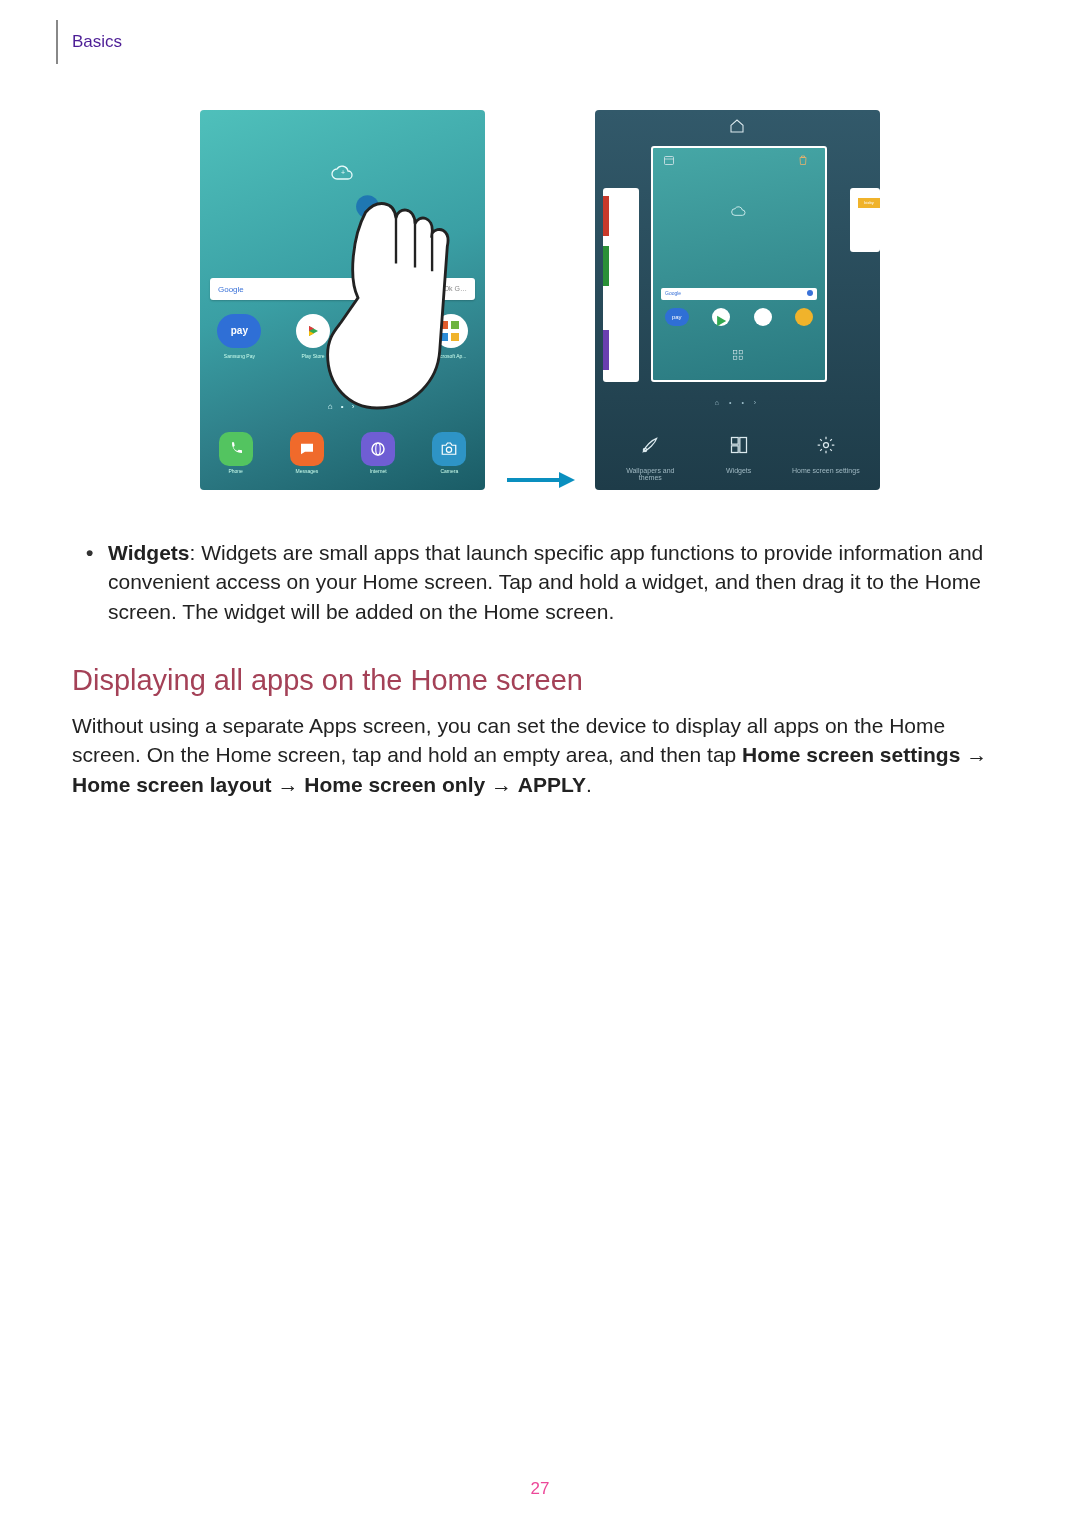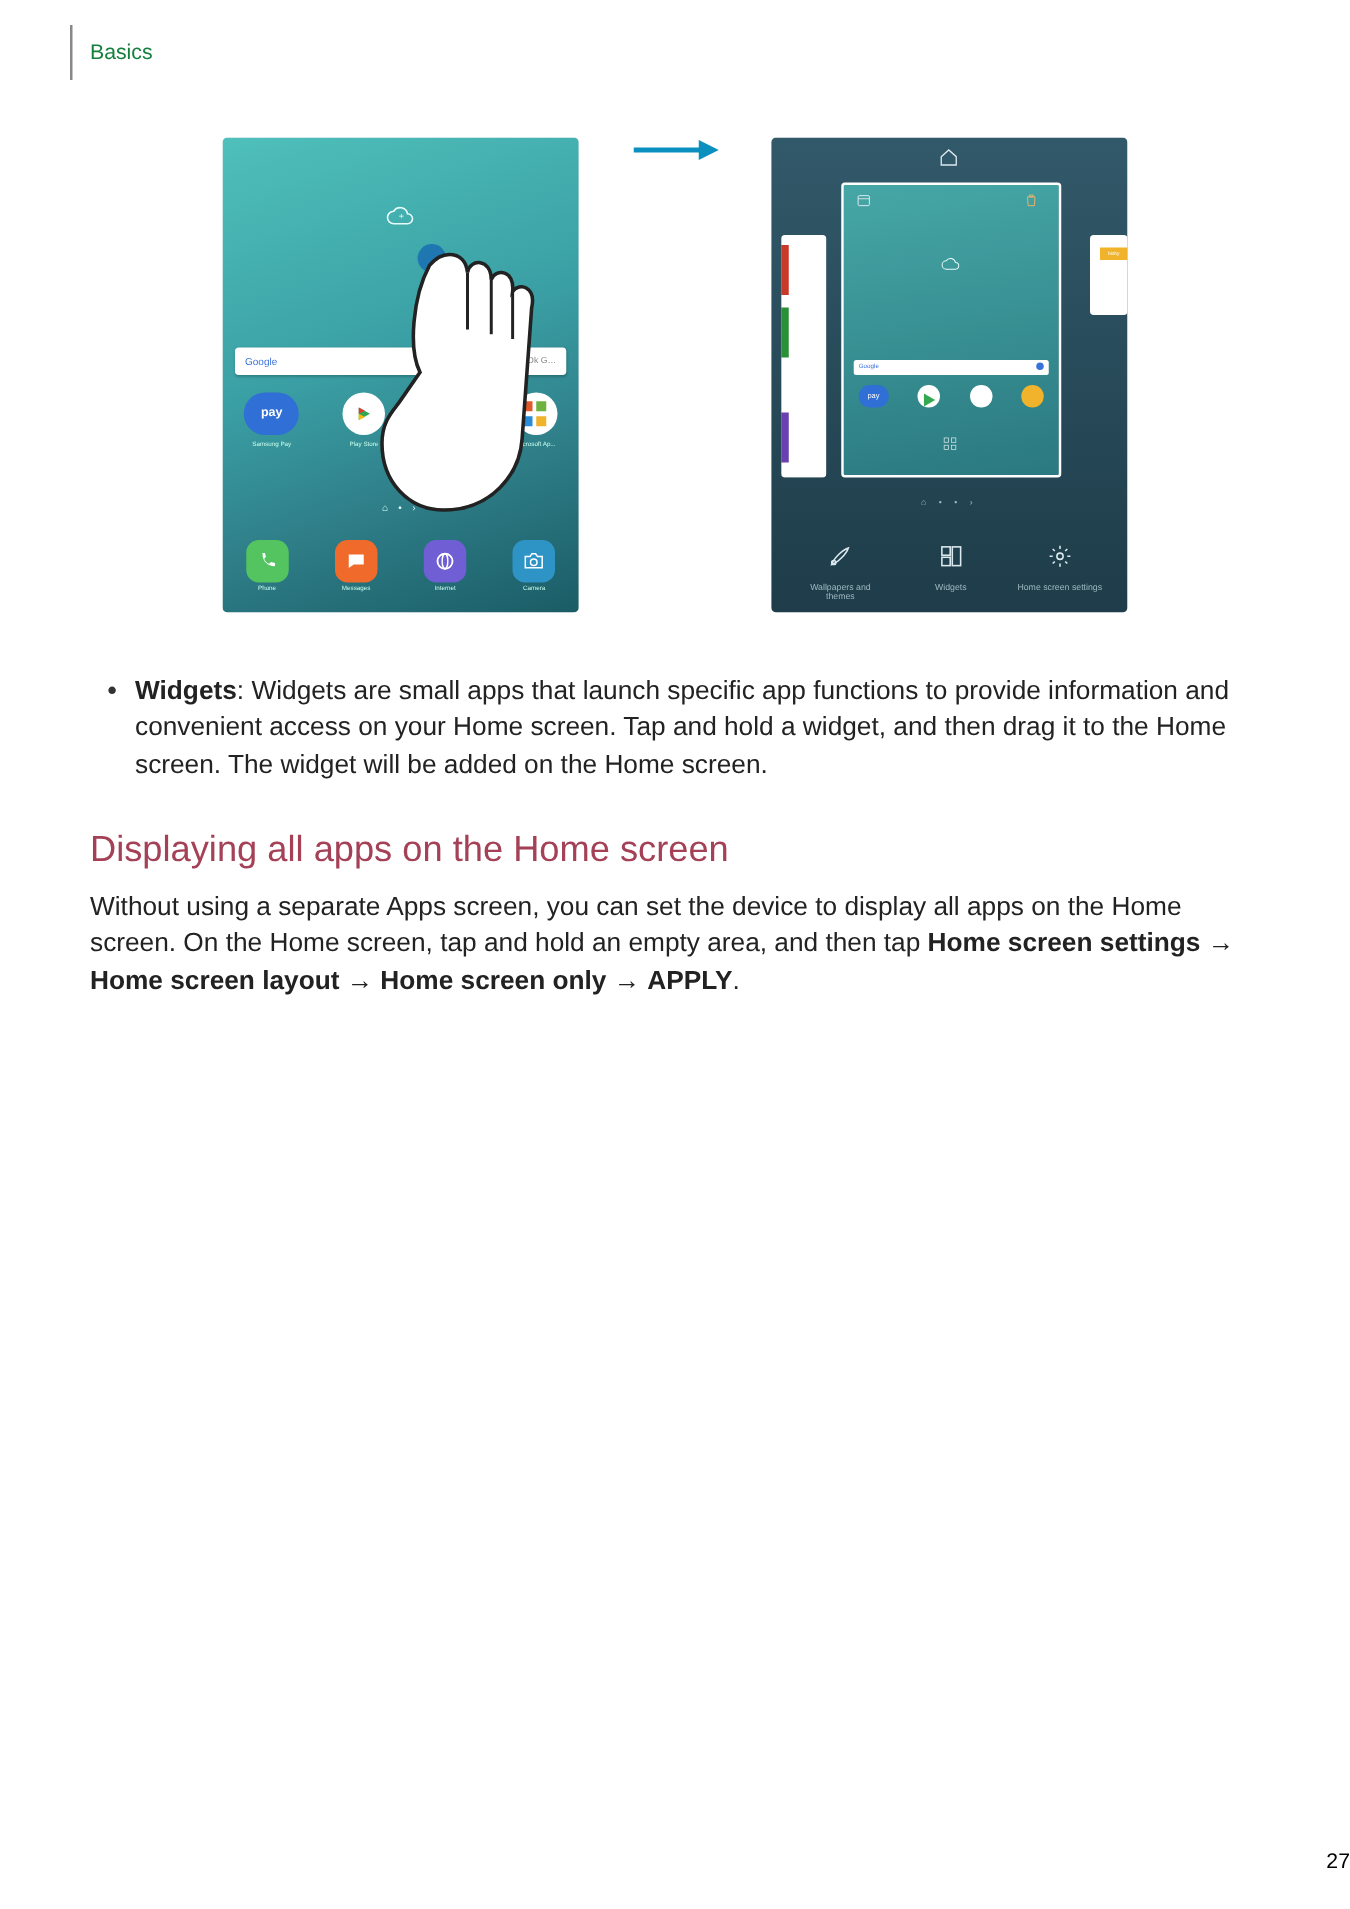--- a/index.html
+++ b/index.html
@@ -1,18 +1,18 @@
 <!DOCTYPE html>
 <html><head>
 <meta charset="utf-8">
 <style>
   html,body{margin:0;padding:0;background:#fff;font-family:"Segoe UI",Arial,Helvetica,sans-serif;color:#222;font-size:21px;line-height:1.4}
   .page{width:1080px;min-height:1527px;margin:0 auto;position:relative;box-sizing:border-box;padding:30px 72px 40px 72px}
-  .section-tab{position:absolute;left:56px;top:20px;border-left:2px solid #888;padding:10px 12px 10px 14px;color:#15803d;font-size:17px}
-  .figure-row{display:flex;justify-content:center;align-items:flex-start;gap:42px;margin:80px 0 48px}
+  .section-tab{position:absolute;left:56px;top:20px;border-left:2px solid #888;padding:10px 12px 10px 14px;color:#4c1d95;font-size:17px}
+  .figure-row{display:flex;justify-content:center;align-items:flex-end;gap:20px;margin:80px 0 48px}
   .shot{position:relative;width:285px;height:380px;border-radius:4px;overflow:hidden;box-shadow:0 0 0 1px rgba(0,0,0,.08) inset}
   .wp{position:absolute;inset:0;background:linear-gradient(160deg,#4fc0bb 0%,#3a9fa4 45%,#2f7f89 70%,#1a5c66 100%)}
   
   .cloud{position:absolute;left:50%;top:55px;transform:translateX(-50%);color:#dff;font-size:18px}
   .sbar{position:absolute;left:10px;right:10px;top:168px;height:22px;background:#fff;border-radius:3px;box-shadow:0 1px 2px rgba(0,0,0,.2);font-size:8px;color:#3a72d8;padding:6px 8px;box-sizing:border-box}
   .arow{position:absolute;left:0;right:0;display:flex;justify-content:space-around}
   .aicon{width:34px;height:34px;border-radius:50%;display:flex;align-items:center;justify-content:center;font-size:10px;font-weight:700;color:#fff}
   .aicon.pill{border-radius:17px;width:44px}
   .capt{position:absolute;bottom:-12px;left:50%;transform:translateX(-50%);font-size:5px;color:#cfe;white-space:nowrap}
   .pager{position:absolute;left:0;right:0;bottom:78px;text-align:center;color:#dff;font-size:8px;letter-spacing:3px}
@@ -44,21 +44,21 @@
   .rbcapt{font-size:7px;color:#9fb8c2;text-align:center;margin-top:4px;max-width:70px;line-height:1.1}
   .stripL{position:absolute}
   
   ul.feat{list-style:none;padding:0;margin:0 0 34px 12px}
   ul.feat li{position:relative;padding-left:24px;margin-bottom:10px}
   ul.feat li::before{content:"•";position:absolute;left:2px;top:0;color:#333;font-weight:900}
   .ftitle{font-weight:700}
   h2.sec{color:#a44157;font-size:29px;font-weight:400;margin:18px 0 10px}
   .body p{margin:0 0 14px}
   .bold{font-weight:700}
-  .pageno{position:absolute;bottom:26px;left:0;right:0;text-align:right;font-size:17px;color:#000000}
+  .pageno{position:absolute;bottom:26px;left:0;right:0;text-align:center;font-size:17px;color:#ec4899}
   .gtext{font-size:7px;color:#888}
 </style>
 </head>
 <body>
 
 <div class="page">
 
   <div class="section-tab">
     <span>Basics</span>
   </div>

